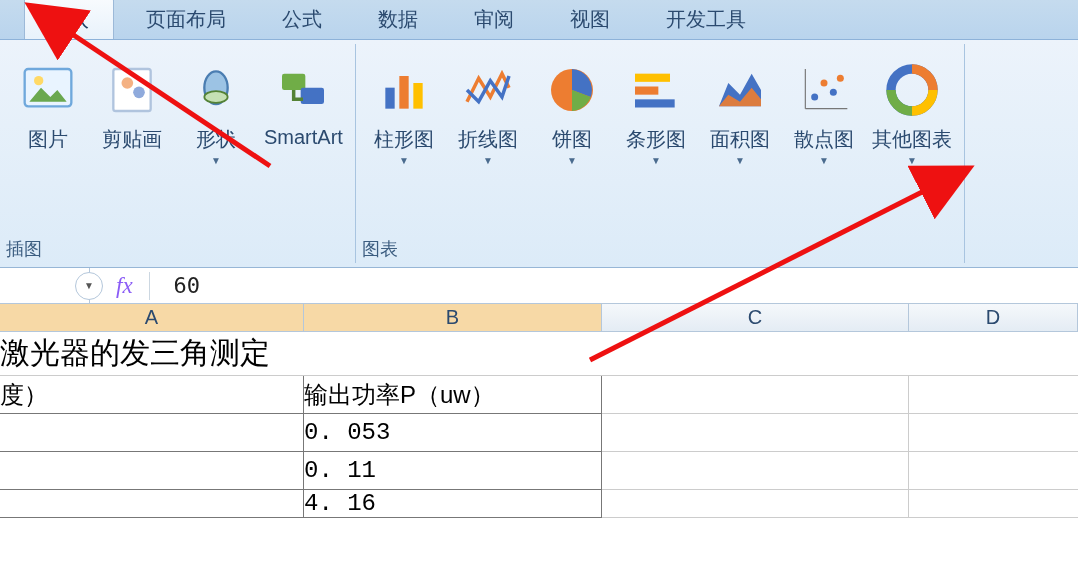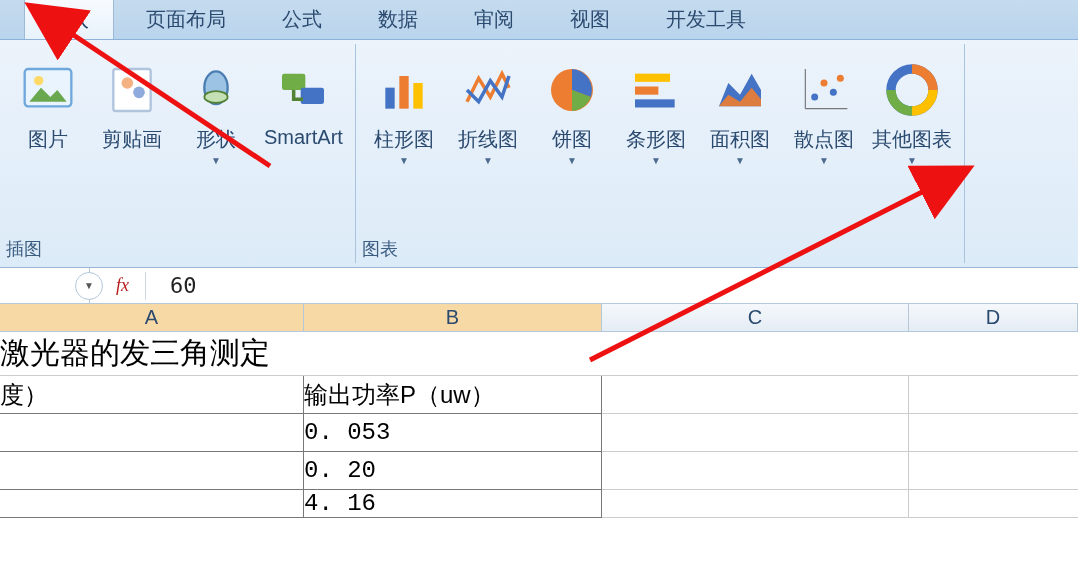--- a/index.html
+++ b/index.html
@@ -127,22 +127,22 @@
       border: 1px solid #b4c7db;
       display: flex;
       align-items: center;
       justify-content: center;
       font-size: 10px;
       color: #555;
     }
     .fx-label {
       font-family: "Times New Roman", serif;
       font-style: italic;
-      font-size: 18px;
-      color: #b91c1c;
+      font-size: 23px;
+      color: #8b5cf6;
       margin: 0 16px 0 26px;
     }
     .fx-sep {
       width: 1px;
       height: 28px;
       background: #ccd7e1;
     }
     .formula-value {
       font-size: 22px;
       color: #222;
@@ -392,21 +392,21 @@
     <div class="cell cD noborder"></div>
   </div>
   <div class="row">
     <div class="cell cA"></div>
     <div class="cell cB">0. 053</div>
     <div class="cell cC noborder"></div>
     <div class="cell cD noborder"></div>
   </div>
   <div class="row">
     <div class="cell cA"></div>
-    <div class="cell cB">0. 20</div>
+    <div class="cell cB">0. 11</div>
     <div class="cell cC noborder"></div>
     <div class="cell cD noborder"></div>
   </div>
   <div class="row" style="height:28px">
     <div class="cell cA"></div>
     <div class="cell cB">4. 16</div>
     <div class="cell cC noborder"></div>
     <div class="cell cD noborder"></div>
   </div>
 </div>

